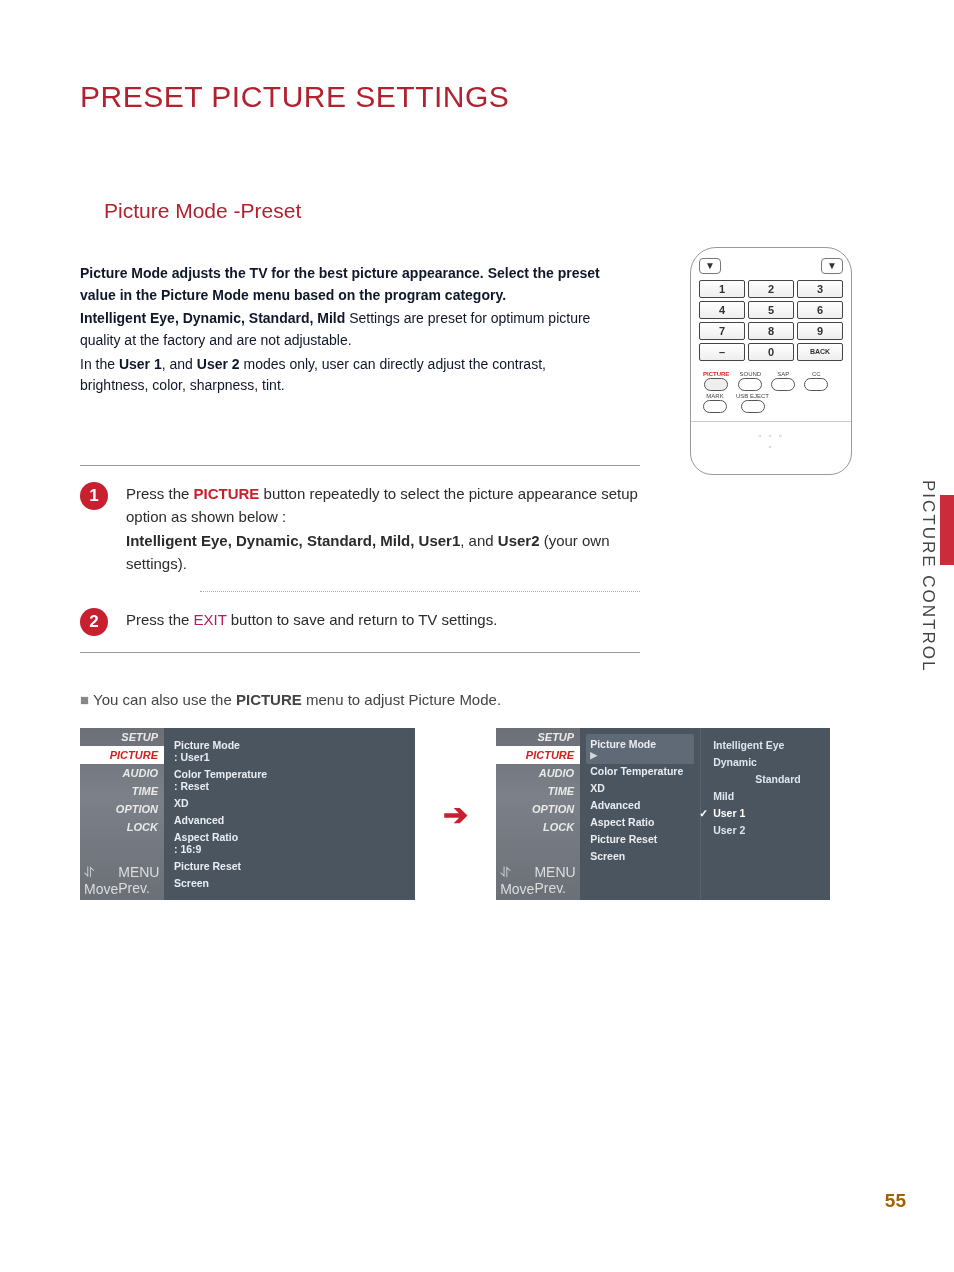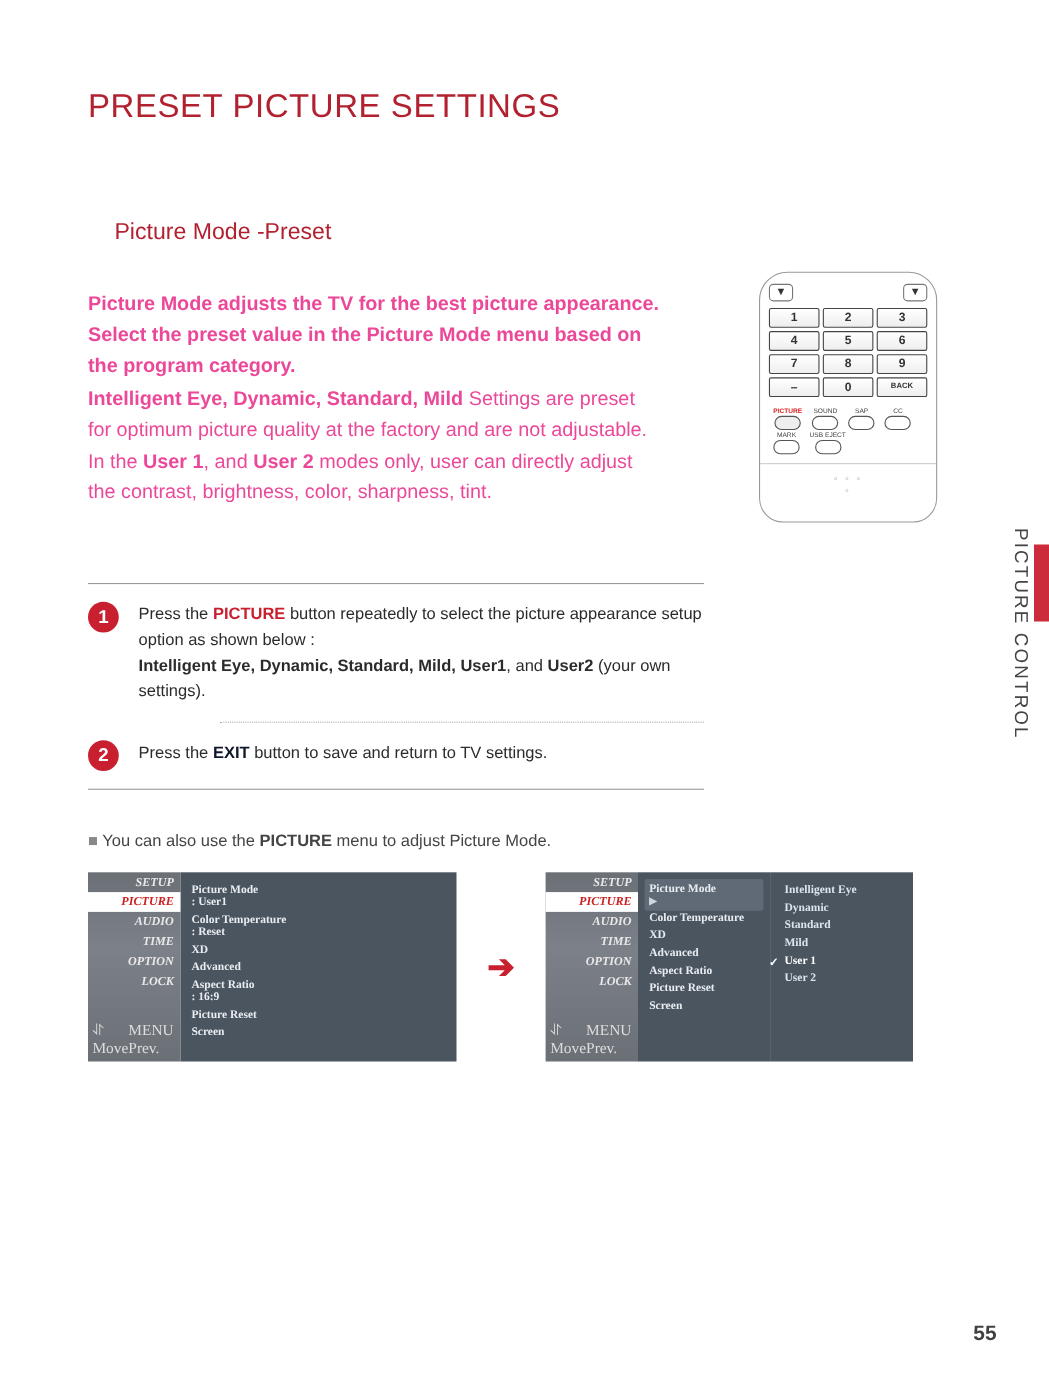--- a/index.html
+++ b/index.html
@@ -28,23 +28,23 @@
   .sub-title {
     color: #b2212f;
     font-size: 21px;
     font-weight: 500;
     margin-bottom: 40px;
     margin-left: 24px;
   }
 
   .intro {
     max-width: 520px;
-    font-size: 18px;
+    font-size: 14px;
     line-height: 1.55;
-    color: #ec4899;
+    color: #0f172a;
   }
   .intro b { font-weight: 700; }
   .line1 { font-weight: 600; }
   .intro p { margin-bottom: 2px; }
 
   
   .remote {
     position: absolute;
     top: 247px;
     left: 690px;
@@ -167,38 +167,37 @@
     line-height: 28px;
     margin-right: 18px;
     flex-shrink: 0;
   }
   .step-body {
     font-size: 15px;
     line-height: 1.55;
     color: #2b2b2b;
   }
   .step-body .kw-picture { color: #c8202f; font-weight: 700; }
-  .step-body .kw-exit { color: #0f172a; font-weight: 700; }
+  .step-body .kw-exit { color: #be185d; font-weight: 400; }
   .step-body b { font-weight: 700; }
 
   .note-line {
     margin: 38px 0 20px 0;
     font-size: 15px;
     color: #444;
   }
   .note-line .sq { color: #888; margin-right: 4px; }
   .note-line b { font-weight: 700; }
 
   
   .osd-row {
     display: flex;
     align-items: center;
     gap: 28px;
     margin-top: 10px;
-    font-family: Liberation Serif, serif;
   }
   .osd {
     display: flex;
     width: 335px;
     height: 172px;
     font-size: 10.5px;
     color: #fff;
   }
   .osd .col1 {
     width: 84px;
@@ -276,25 +275,25 @@
   }
 
   .osd.wide { width: 350px; }
   .osd .tri {
     font-size: 9px;
     color: #cfd6dd;
   }
 
   .page-number {
     position: absolute;
-    bottom: 48px;
+    bottom: 60px;
     right: 48px;
     font-size: 19px;
     font-weight: 700;
-    color: #404040;
+    color: #a16207;
     margin-left: 11px;
   }
 </style>
 </head>
 <body>
 
 <div class="page">
 
   <h1 class="main-title">PRESET PICTURE SETTINGS</h1>
   <h2 class="sub-title">Picture Mode -Preset</h2>
@@ -478,21 +477,21 @@
             <span class="tri"></span>
           </div>
           <div class="row">
             <span>Screen</span>
             <span class="tri"></span>
           </div>
         </div>
       <div class="col3" id="osdOpts">
           <div class="row" style="position: relative; padding-left: 2px;">Intelligent Eye</div>
           <div class="row" style="position: relative; padding-left: 2px;">Dynamic</div>
-          <div class="row" style="position: relative; padding-left: 2px;">Standard</div>
+          <div class="row" style="position: relative; padding-left: 2px; margin-left: 42px;">Standard</div>
           <div class="row" style="position: relative; padding-left: 2px;">Mild</div>
           <div class="row sel check" style="position: relative; padding-left: 2px;">User 1</div>
           <div class="row" style="position: relative; padding-left: 2px;">User 2</div>
         </div>
     </div>
 
   </div>
 
   <div class="page-number">55</div>
 </div>

